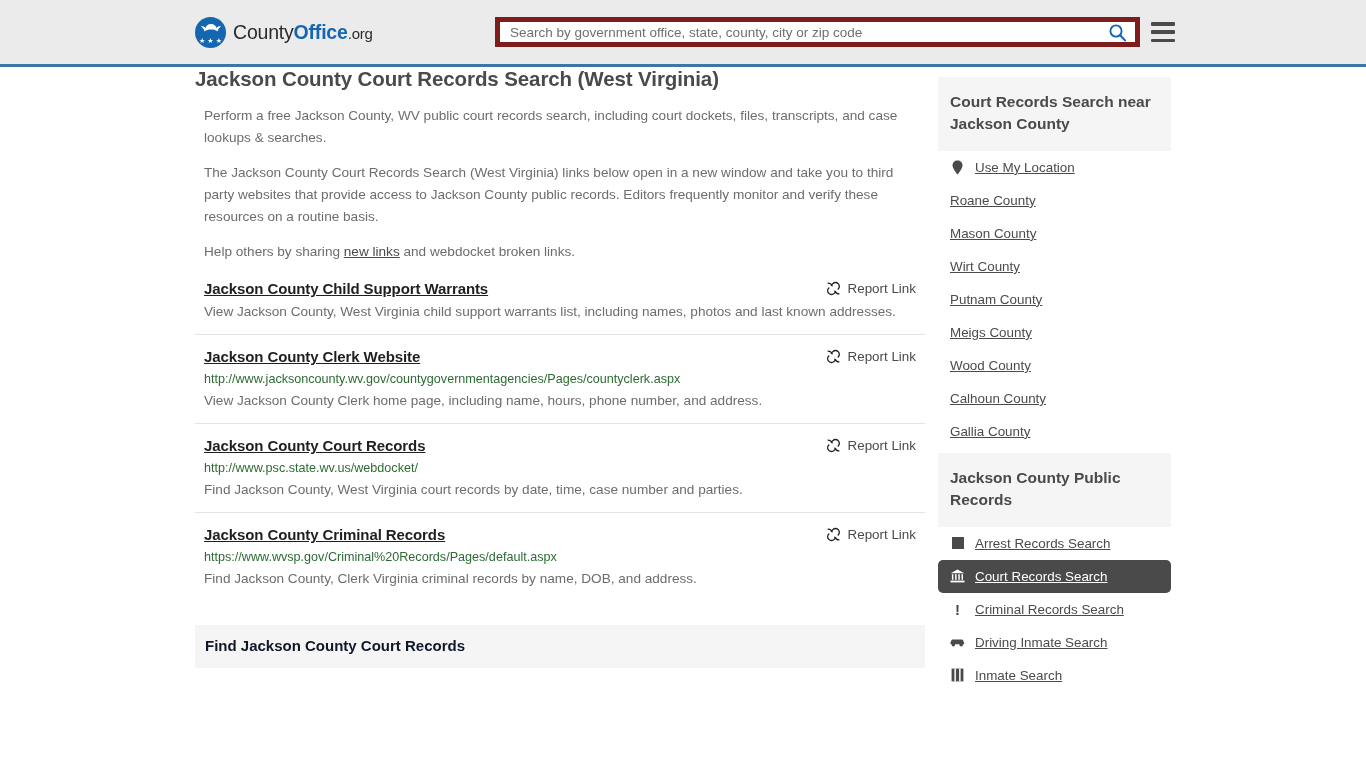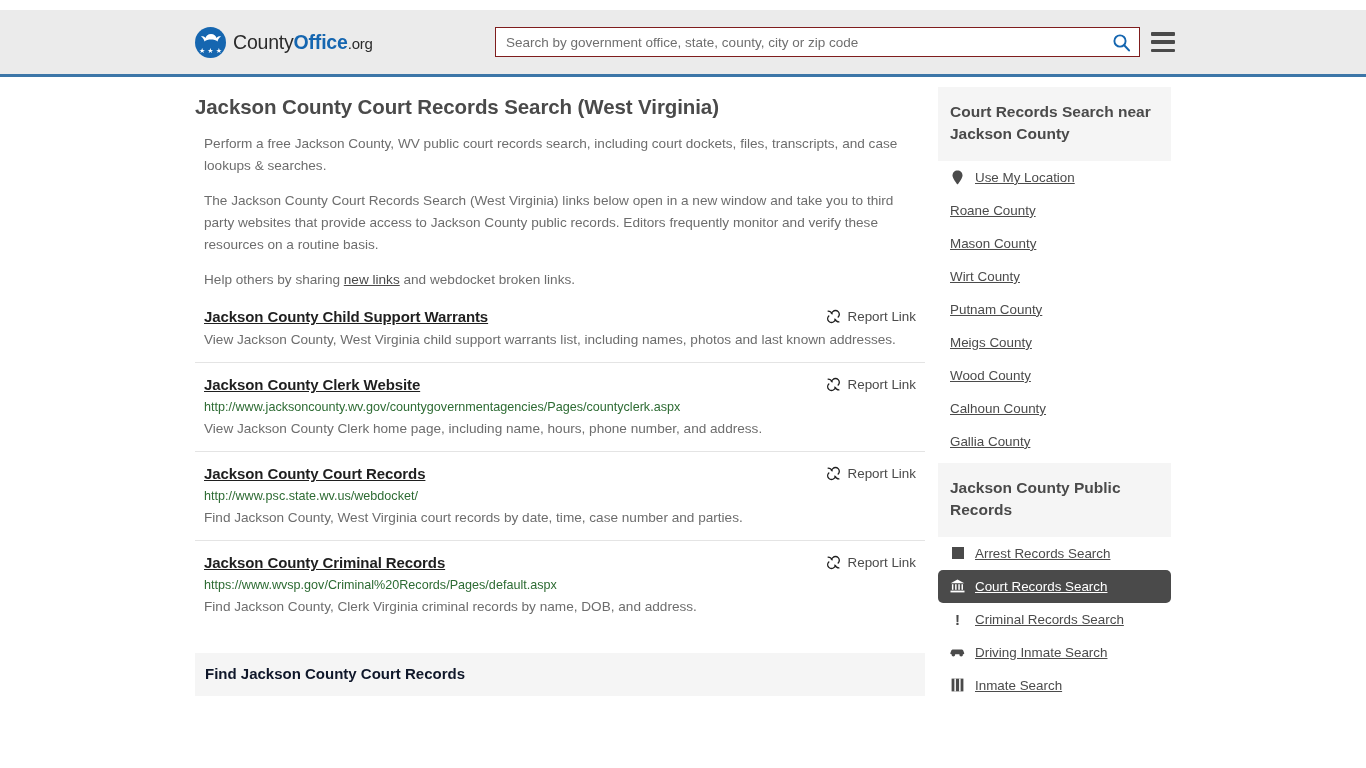--- a/index.html
+++ b/index.html
@@ -14,21 +14,20 @@
   }
 
   
   .site-header {
     height: 67px;
     background: #ebebeb;
     border-bottom: 3px solid #3c76a8;
     display: flex;
     align-items: center;
     position: relative;
-    margin-top: 10px;
   }
   .brand {
     display: flex;
     align-items: center;
     margin-left: 195px;
     text-decoration: none;
     gap: 7px;
   }
   .brand-mark {
     width: 31px; height: 31px;
@@ -59,21 +58,21 @@
   }
   .brand-text .t-county { color: #2b2b2b; }
   .brand-text .t-office { color: #1566b0; font-weight: bold; }
   .brand-text .t-org { color: #2b2b2b; font-size: 15px; }
 
   .search-wrap {
     position: absolute;
     left: 495px; top: 17px;
     width: 645px; height: 30px;
     background: #ffffff;
-    border: 1px solid #7f1d1d;
+    border: 5px solid #7f1d1d;
     display: flex;
     align-items: center;
   }
   .search-input {
     flex: 1;
     border: none; outline: none;
     background: transparent;
     font-family: "Liberation Sans", sans-serif;
     font-size: 13.5px;
     color: #333;
@@ -102,21 +101,21 @@
     background: #4a4a4a; border-radius: 1px;
   }
 
   
   .page {
     position: relative;
     width: 1366px;
   }
   .content-col {
     position: absolute;
-    left: 195px; top: 18px;
+    left: 195px; top: 0;
     width: 730px;
   }
   .side-col {
     position: absolute;
     left: 938px; top: 10px;
     width: 233px;
   }
 
   h1.page-title {
     font-size: 20.5px;

